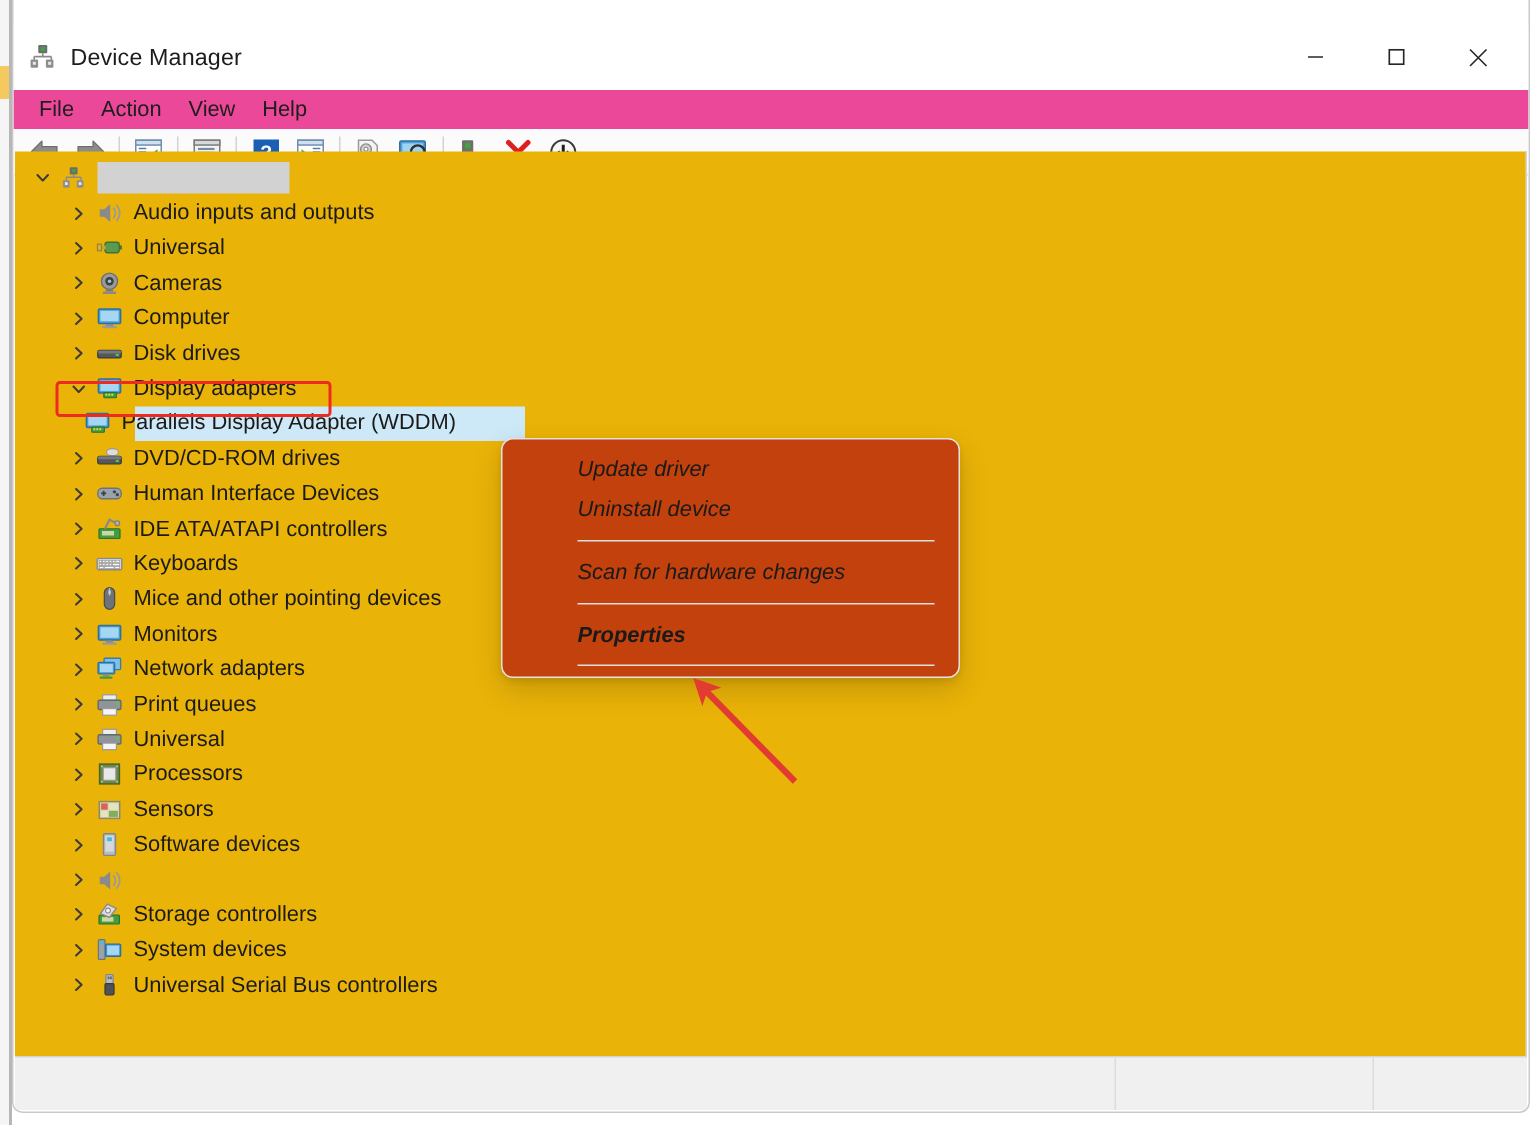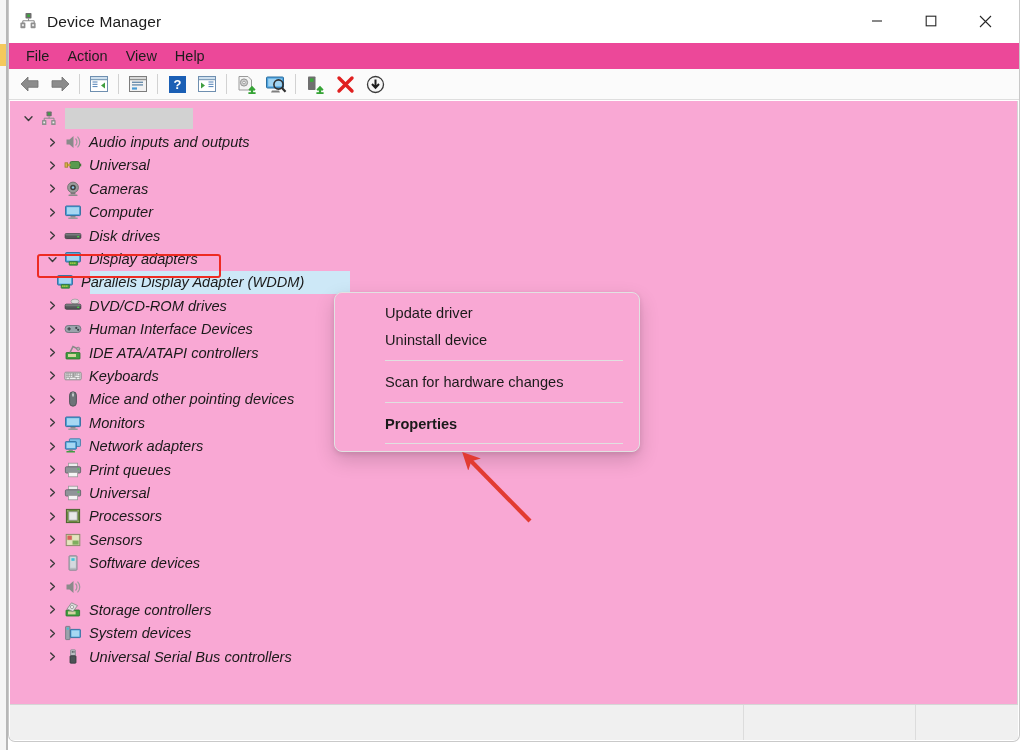--- a/index.html
+++ b/index.html
@@ -56,20 +56,21 @@
     overflow: hidden;
   }
 
   
   #titlebar {
     position: relative;
     height: 43px;
     background: #ffffff;
     display: flex;
     align-items: center;
+    margin-top: 17px;
   }
   #app-icon {
     position: absolute;
     left: 9px;
     top: 11px;
     width: 20px;
     height: 20px;
   }
   #title-text {
     position: absolute;
@@ -134,25 +135,24 @@
     margin: 0 4px;
   }
 
   
   #content {
     position: absolute;
     left: 1px;
     top: 101px;
     width: 1008px;
     height: 603px;
-    background: #f9a8d4;
+    background: #eab308;
     border-right: 1px solid #d6d6d6;
     box-sizing: border-box;
     overflow: hidden;
-    font-style: italic;
   }
   #tree {
     position: relative;
     padding-top: 6px;
   }
   .row {
     position: relative;
     height: 23.4px;
     display: flex;
     align-items: center;
@@ -240,27 +240,28 @@
   #status-main { width: 734px; }
   #status-b { width: 172px; }
   #status-c { flex: 1; border-right: none; }
 
   
   #ctx-menu {
     position: absolute;
     left: 334px;
     top: 292px;
     width: 306px;
-    background: #f9a8d4;
+    background: #c2410c;
     border: 1px solid #e2e2e2;
     border-radius: 8px;
     box-shadow: 0 8px 20px rgba(0,0,0,0.16), 0 2px 5px rgba(0,0,0,0.10);
     padding: 6px 0 4px 0;
     box-sizing: border-box;
     z-index: 20;
+    font-style: italic;
   }
   .ctx-item {
     height: 27px;
     display: flex;
     align-items: center;
     padding-left: 50px;
     font-size: 14.6px;
     color: #1a1a1a;
     line-height: 20px;
   }

